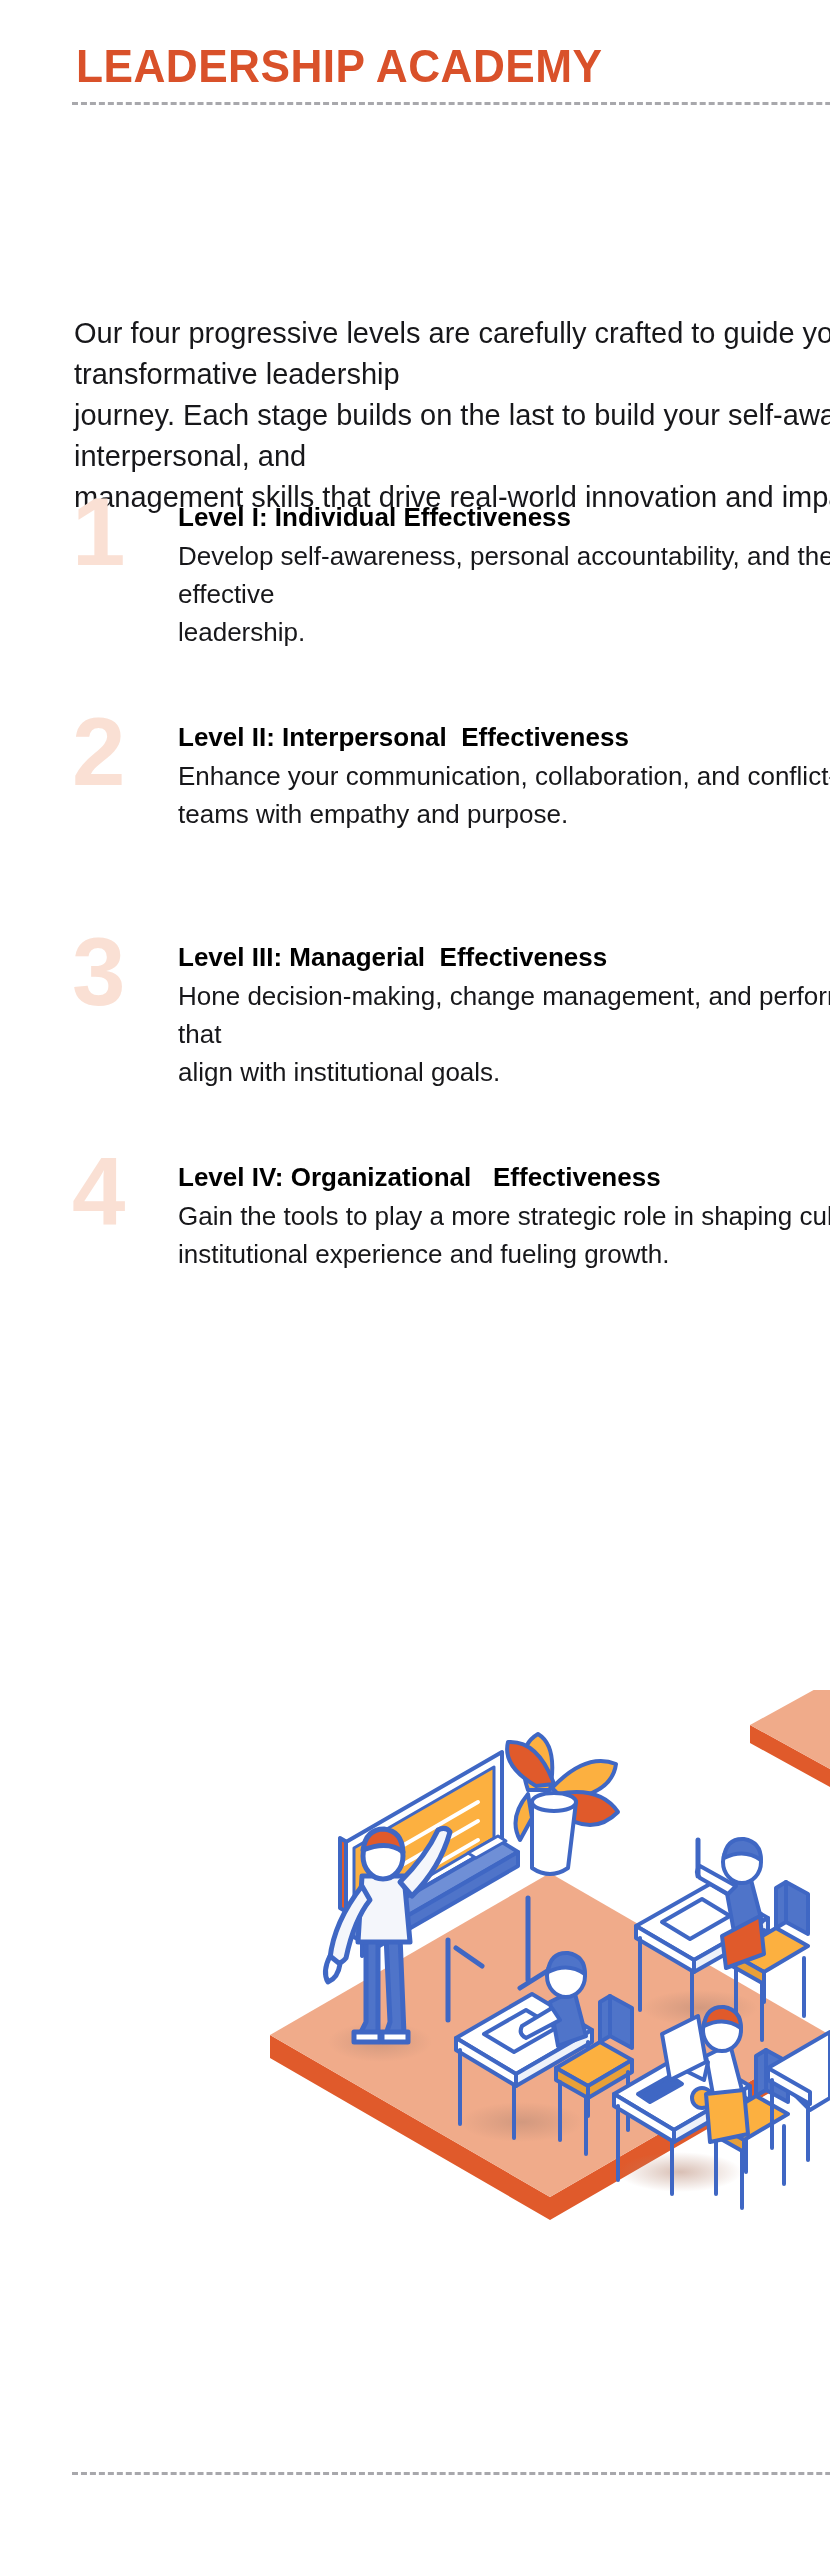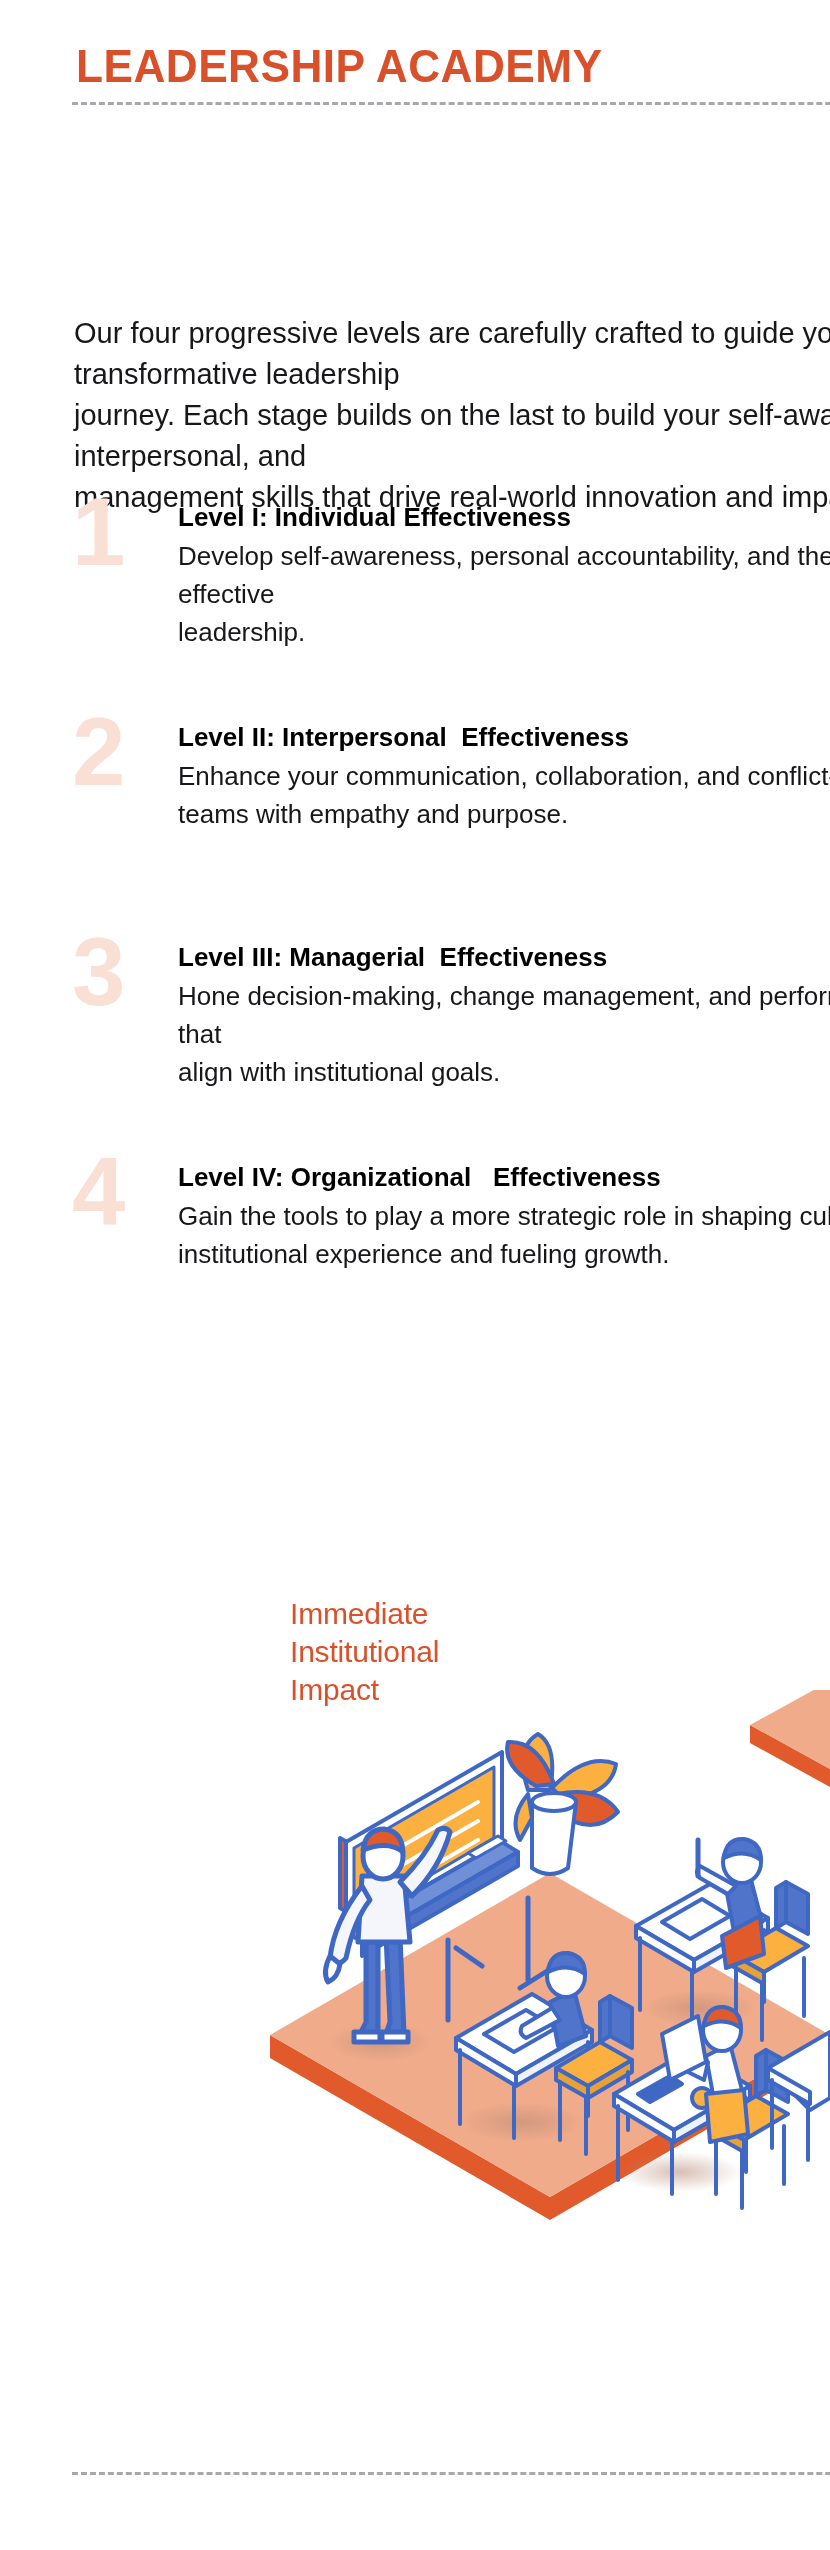--- a/index.html
+++ b/index.html
@@ -199,23 +199,20 @@
         <div class="level-heading">Level IV: Organizational   Effectiveness</div>
         <div class="level-desc">Gain the tools to play a more strategic role in shaping culture, elevating the
 institutional experience and fueling growth.</div>
       </div>
     </div>
 
   </div>
 
   <div id="impact-section">
 
-    <div id="impact-label">Immediate
-Institutional
-Impact</div>
 
     <div id="impact-illustration">
       <svg width="560" height="650" viewBox="0 0 560 650" xmlns="http://www.w3.org/2000/svg">
         <defs>
           <radialGradient id="shade" cx="50%" cy="50%" r="50%">
             <stop offset="0%" stop-color="#b98a76" stop-opacity="0.55"></stop>
             <stop offset="100%" stop-color="#b98a76" stop-opacity="0"></stop>
           </radialGradient>
         </defs>
 

